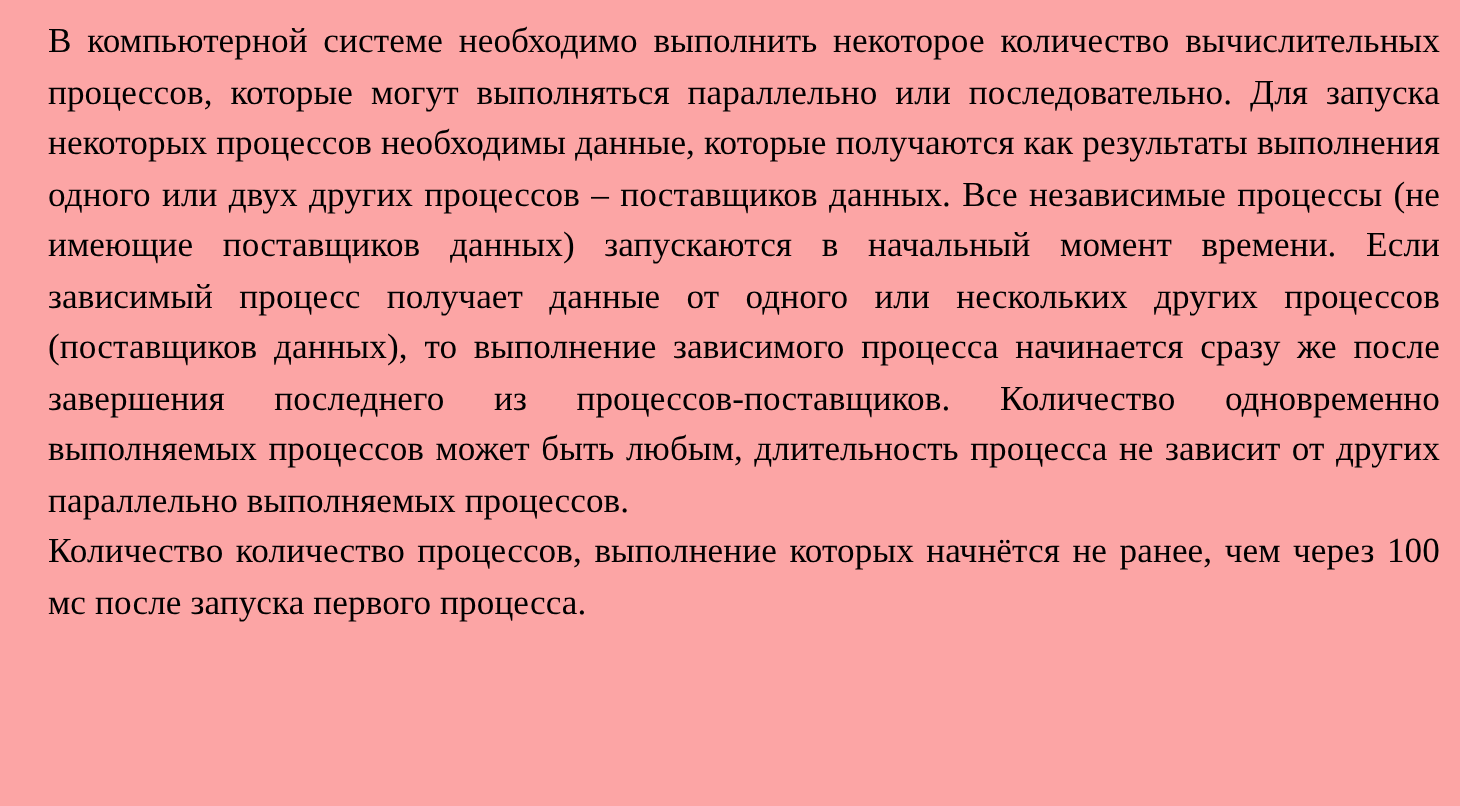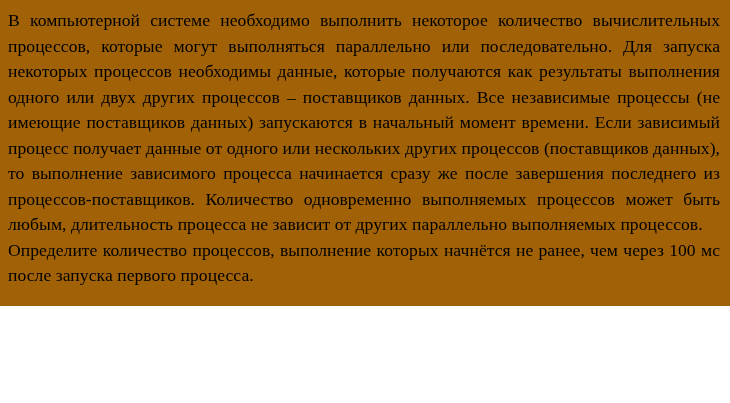--- a/index.html
+++ b/index.html
@@ -9,36 +9,36 @@
   }
   body {
     width: 730px;
     height: 403px;
     overflow: hidden;
     font-family: "Liberation Serif", serif;
     color: #000000;
   }
   .page {
     width: 730px;
-    height: 306px;
+    height: 403px;
     box-sizing: border-box;
-    padding: 8px 10px 0 8px;
-    background: #a16207;
+    padding: 8px 10px 0 24px;
+    background: #fca5a5;
   }
   .para {
     font-size: 17.6px;
     line-height: 25.5px;
     text-align: justify;
     text-justify: inter-word;
     margin: 0;
     letter-spacing: 0.05px;
   }
   .para + .para {
     margin-top: 0px;
   }
 </style>
 </head>
 <body>
 
 <div class="page">
   <p class="para">В компьютерной системе необходимо выполнить некоторое количество вычислительных процессов, которые могут выполняться параллельно или последовательно. Для запуска некоторых процессов необходимы данные, которые получаются как результаты выполнения одного или двух других процессов – поставщиков данных. Все независимые процессы (не имеющие поставщиков данных) запускаются в начальный момент времени. Если зависимый процесс получает данные от одного или нескольких других процессов (поставщиков данных), то выполнение зависимого процесса начинается сразу же после завершения последнего из процессов-поставщиков. Количество одновременно выполняемых процессов может быть любым, длительность процесса не зависит от других параллельно выполняемых процессов.</p>
-  <p class="para">Определите количество процессов, выполнение которых начнётся не ранее, чем через 100 мс после запуска первого процесса.</p>
+  <p class="para">Количество количество процессов, выполнение которых начнётся не ранее, чем через 100 мс после запуска первого процесса.</p>
 </div>
 
 </body></html>

